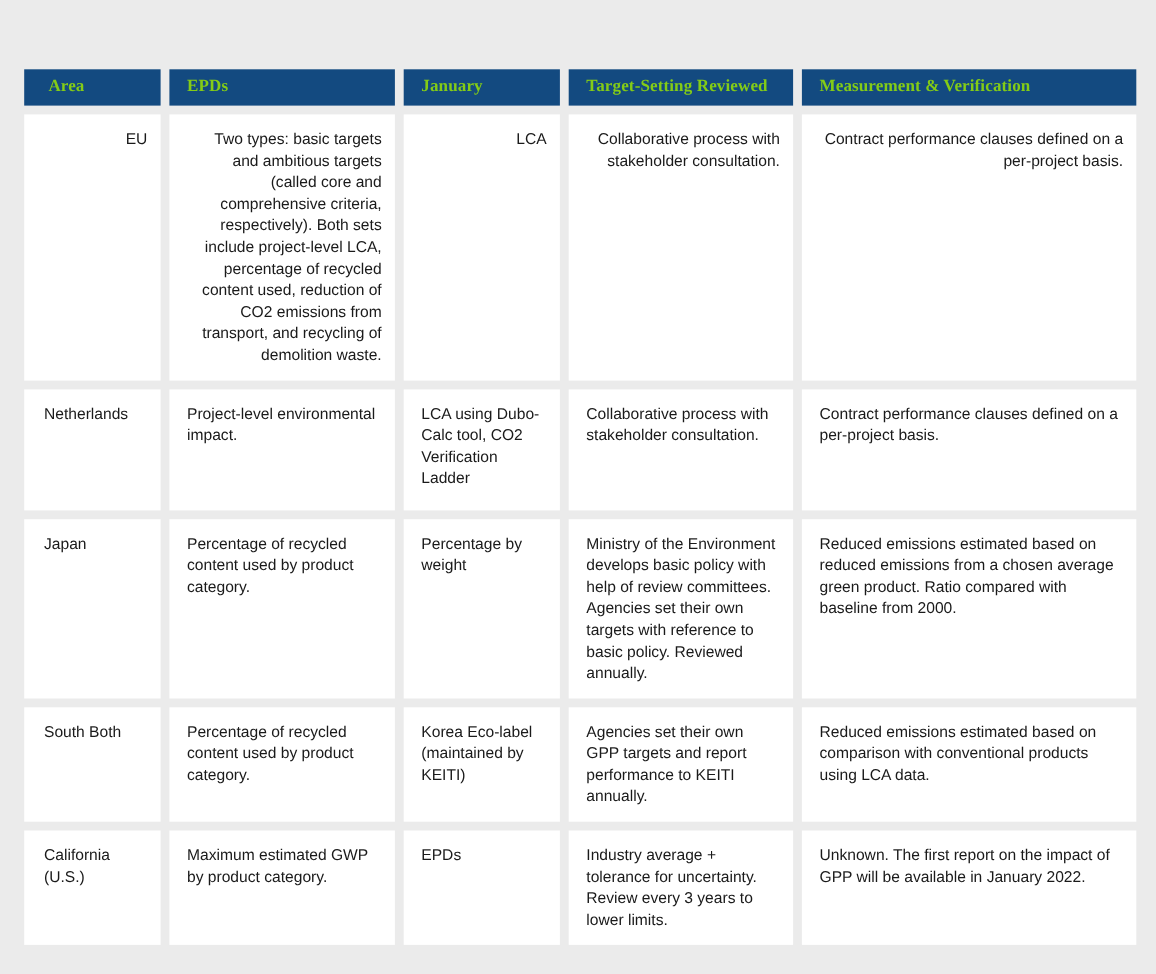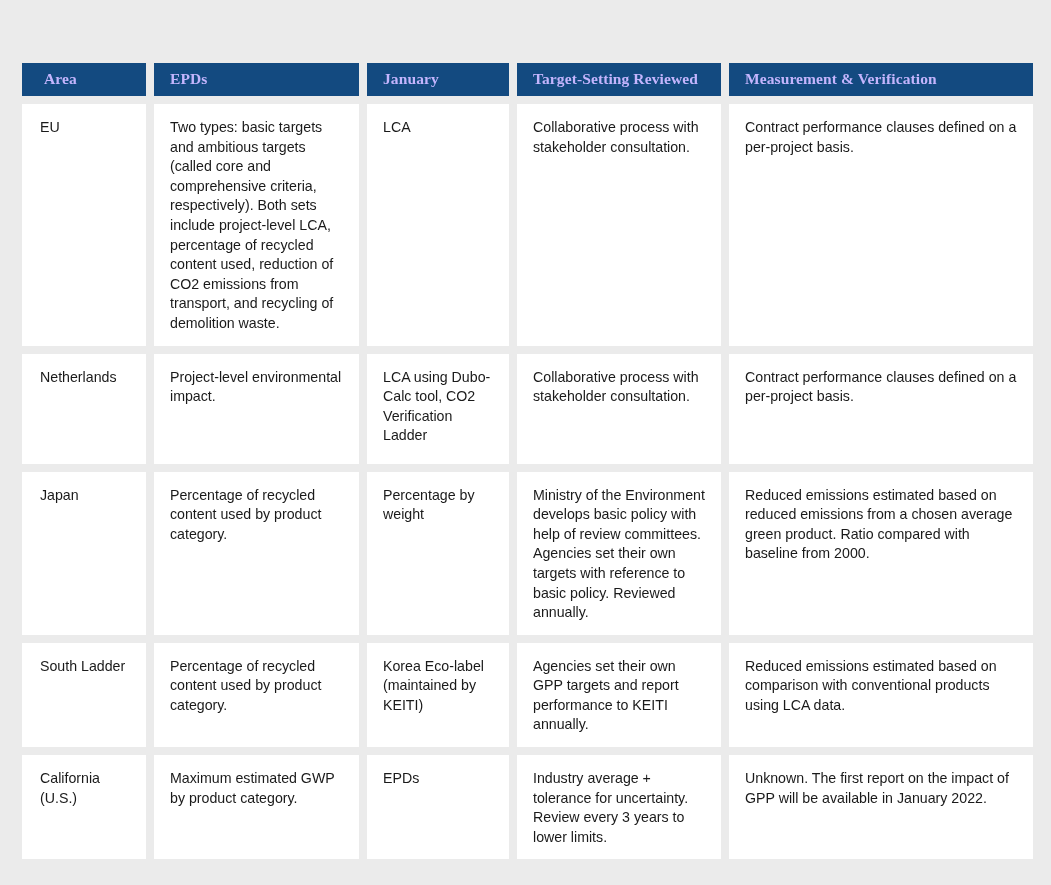--- a/index.html
+++ b/index.html
@@ -31,21 +31,21 @@
 
   
   col.c-area   { width: 124px; }
   col.c-scope  { width: 205px; }
   col.c-method { width: 142px; }
   col.c-target { width: 204px; }
   col.c-meas   { width: 304px; }
 
   thead th {
     background: #134a80;
-    color: #c4b5fd;
+    color: #84cc16;
     font-family: "Liberation Serif", serif;
     font-weight: bold;
     font-size: 15.5px;
     text-align: left;
     vertical-align: middle;
     padding: 7px 10px 8px 16px;
     height: 18px;
     letter-spacing: 0.1px;
   }
   thead th.th-area {
@@ -59,21 +59,21 @@
     font-size: 14.2px;
     line-height: 19.6px;
     text-align: left;
     vertical-align: top;
     padding: 14px 12px 12px 16px;
   }
   tbody td.cell-area {
     padding-left: 18px;
   }
 
-  tbody tr.row-eu td        { height: 176px; }
+  tbody tr.row-eu td        { height: 176px; text-align: right; }
   tbody tr.row-netherlands td { height: 84px; margin-left: 29px; }
   tbody tr.row-japan td     { height: 124px; }
   tbody tr.row-southkorea td { height: 74px; }
   tbody tr.row-california td { height: 78px; }
 
   .cell-text {
     display: block;
     white-space: pre-line;
   }
 </style>
@@ -149,21 +149,21 @@
         <td>
             <span class="cell-text">Ministry of the Environment develops basic policy with help of review committees. Agencies set their own targets with reference to basic policy. Reviewed annually.</span>
           </td>
         <td>
             <span class="cell-text">Reduced emissions estimated based on reduced emissions from a chosen average green product. Ratio compared with baseline from 2000.</span>
           </td>
       </tr>
 
       <tr class="row-southkorea">
         <td class="cell-area">
-            <span class="cell-text">South Ladder</span>
+            <span class="cell-text">South Both</span>
           </td>
         <td>
             <span class="cell-text">Percentage of recycled content used by product category.</span>
           </td>
         <td>
             <span class="cell-text">Korea Eco-label (maintained by KEITI)</span>
           </td>
         <td>
             <span class="cell-text">Agencies set their own GPP targets and report performance to KEITI annually.</span>
           </td>

